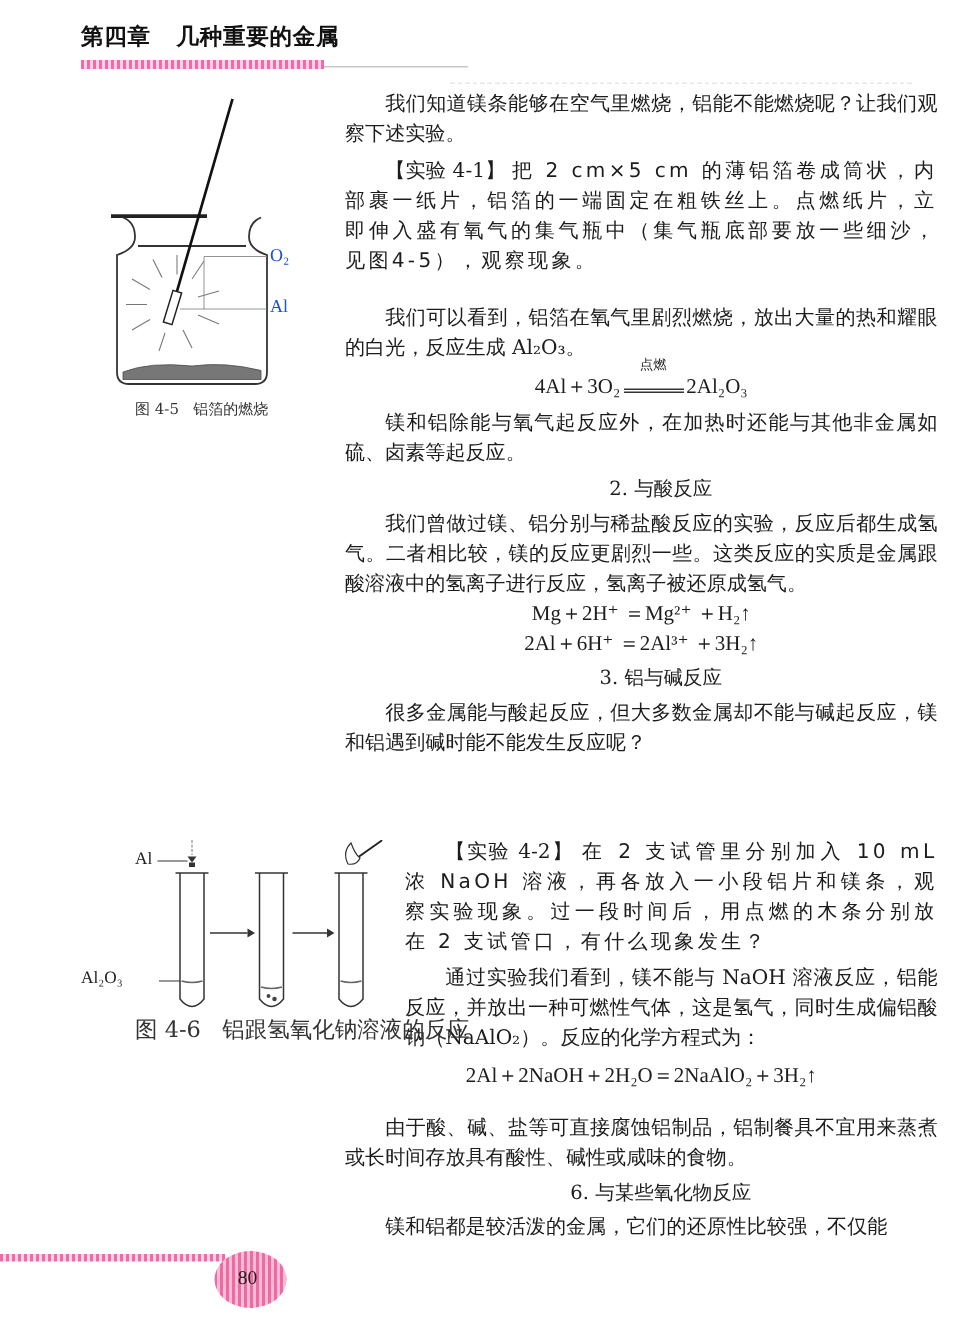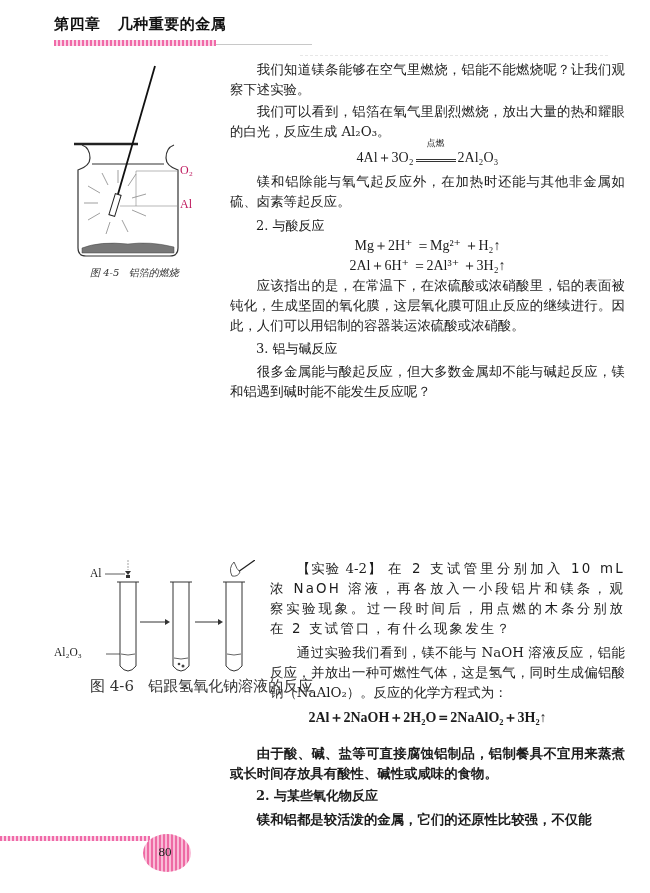--- a/index.html
+++ b/index.html
@@ -23,30 +23,30 @@
     background: #c8c8c8;
   }
   .header-dash {
     position: absolute; left: 300px; top: 55px; width: 310px; height: 1px;
     background: repeating-linear-gradient(90deg, #e7e7e7 0 3px, transparent 3px 5px);
   }
 
   .body-text { position: absolute; left: 230px; width: 395px; font-size: 13.4px; line-height: 20px; }
   .p { margin: 0; text-align: justify; text-justify: inter-ideograph; }
   .indent { text-indent: 2em; }
-  .section { margin: 0; padding-left: 2em; font-size: 13px; }
+  .section { margin: 0; padding-left: 2em; font-size: 13px; text-align: center; }
   .eq { text-align: center; margin: 0; font-family: "Liberation Serif", "DejaVu Serif", serif; font-size: 14px; }
   .exp { font-family: "DejaVu Sans", "Liberation Sans", sans-serif; letter-spacing: 2.2px; }
   .cond { display: inline-block; position: relative; text-align: center; width: 40px; margin: 0 2px; }
   .cond .lbl { position: absolute; top: -13px; left: 0; right: 0; font-size: 9px; line-height: 10px; }
   .cond .bar { display: block; border-top: 1px solid #333; border-bottom: 1px solid #333; height: 1px; margin-top: 8px; }
 
   .fig1 { position: absolute; left: 40px; top: 58px; width: 180px; height: 215px; }
-  .fig1-caption { position: absolute; left: 90px; top: 266px; font-size: 10px; color: #333; white-space: pre; font-style: italic; }
-  .fig1-label { position: absolute; font-family: "Liberation Serif", serif; font-size: 12px; color: #be185d; }
+  .fig1-caption { position: absolute; left: 90px; top: 266px; font-size: 10px; color: #333; white-space: pre; }
+  .fig1-label { position: absolute; font-family: "Liberation Serif", serif; font-size: 12px; color: #1d4ed8; }
 
   .fig2 { position: absolute; left: 40px; top: 560px; width: 215px; height: 120px; }
   .fig2-caption { position: absolute; left: 90px; top: 677px; font-size: 15px; color: #333; white-space: pre; }
   .fig2-label { position: absolute; font-family: "Liberation Serif", serif; font-size: 11.5px; color: #222; }
 
   .exp-block { position: absolute; left: 270px; width: 355px; }
 
   .footer-stripe {
     position: absolute; left: 0; top: 836px; width: 150px; height: 5px;
     background: repeating-linear-gradient(90deg, #f06aa8 0 2px, #fbd3e6 2px 4px);
@@ -98,40 +98,41 @@
   <line x1="96" y1="113" x2="138" y2="113" stroke="#888" stroke-width="0.6"></line>
   <line x1="96" y1="113" x2="96" y2="148" stroke="#888" stroke-width="0.6"></line>
   <line x1="80" y1="148" x2="138" y2="148" stroke="#888" stroke-width="0.6"></line>
 </svg>
 <span class="fig1-label" style="left:180px; top:163px;">O₂</span>
 <span class="fig1-label" style="left:180px; top:197px;">Al</span>
 <div class="fig1-caption">图 4-5   铝箔的燃烧</div>
 
 <div class="body-text" style="top:60px;">
   <p class="p indent">我们知道镁条能够在空气里燃烧，铝能不能燃烧呢？让我们观察下述实验。</p>
-  <p class="p indent" style="margin-top:2px;">我们可以看到，铝箔在氧气里剧烈燃烧，放出大量的热和耀眼的白光，反应生成 Al₂O₃。</p>
+  <p class="p indent" style="margin-top:5px;"><span>【实验 4-1】</span>  <span class="exp">把 2 cm×5 cm 的薄铝箔卷成筒状，内部裹一纸片，铝箔的一端固定在粗铁丝上。点燃纸片，立即伸入盛有氧气的集气瓶中（集气瓶底部要放一些细沙，见图4-5），观察现象。</span></p>
+  <p class="p indent" style="margin-top:18px;">我们可以看到，铝箔在氧气里剧烈燃烧，放出大量的热和耀眼的白光，反应生成 Al₂O₃。</p>
   <p class="eq" style="margin-top:6px;"><span>4Al＋3O₂</span><span class="cond"><span class="lbl">点燃</span><span class="bar"></span></span><span>2Al₂O₃</span></p>
   <p class="p indent" style="margin-top:4px;">镁和铝除能与氧气起反应外，在加热时还能与其他非金属如硫、卤素等起反应。</p>
   <p class="section" style="margin-top:4px;">2. 与酸反应</p>
+  <p class="p indent" style="margin-top:3px;">我们曾做过镁、铝分别与稀盐酸反应的实验，反应后都生成氢气。二者相比较，镁的反应更剧烈一些。这类反应的实质是金属跟酸溶液中的氢离子进行反应，氢离子被还原成氢气。</p>
   <p class="eq">Mg＋2H⁺ ＝Mg²⁺ ＋H₂↑</p>
   <p class="eq">2Al＋6H⁺ ＝2Al³⁺ ＋3H₂↑</p>
-  <p class="p indent">应该指出的是，在常温下，在浓硫酸或浓硝酸里，铝的表面被钝化，生成坚固的氧化膜，这层氧化膜可阻止反应的继续进行。因此，人们可以用铝制的容器装运浓硫酸或浓硝酸。</p>
   <p class="section" style="margin-top:3px;">3. 铝与碱反应</p>
   <p class="p indent" style="margin-top:3px;">很多金属能与酸起反应，但大多数金属却不能与碱起反应，镁和铝遇到碱时能不能发生反应呢？</p>
 </div>
 
 <div class="body-text exp-block" style="top:559px;">
   <p class="p indent"><span>【实验 4-2】</span>  <span class="exp">在 2 支试管里分别加入 10 mL 浓 NaOH 溶液，再各放入一小段铝片和镁条，观察实验现象。过一段时间后，用点燃的木条分别放在 2 支试管口，有什么现象发生？</span></p>
   <p class="p indent" style="margin-top:4px;">通过实验我们看到，镁不能与 NaOH 溶液反应，铝能反应，并放出一种可燃性气体，这是氢气，同时生成偏铝酸钠（NaAlO₂）。反应的化学方程式为：</p>
 </div>
 
-<div class="body-text" style="top:708px;font-weight:bold;">
+<div class="body-text" style="top:708px;">
   <p class="eq">2Al＋2NaOH＋2H₂O＝2NaAlO₂＋3H₂↑</p>
   <p class="p indent" style="margin-top:15px;">由于酸、碱、盐等可直接腐蚀铝制品，铝制餐具不宜用来蒸煮或长时间存放具有酸性、碱性或咸味的食物。</p>
-  <p class="section" style="margin-top:3px;">2. 与某些氧化物反应</p>
+  <p class="section" style="margin-top:3px;">6. 与某些氧化物反应</p>
   <p class="p indent" style="margin-top:3px;">镁和铝都是较活泼的金属，它们的还原性比较强，不仅能</p>
 </div>
 
 <svg class="fig2" viewBox="0 0 215 120">
   <g fill="none" stroke="#333" stroke-width="1">
 
     <path d="M80 22 L80 106 Q88 116 96 106 L96 22"></path>
       <line x1="77" y1="22" x2="99" y2="22"></line>
     <path d="M81 94 Q88 96 95 94" stroke="#666"></path>
 

